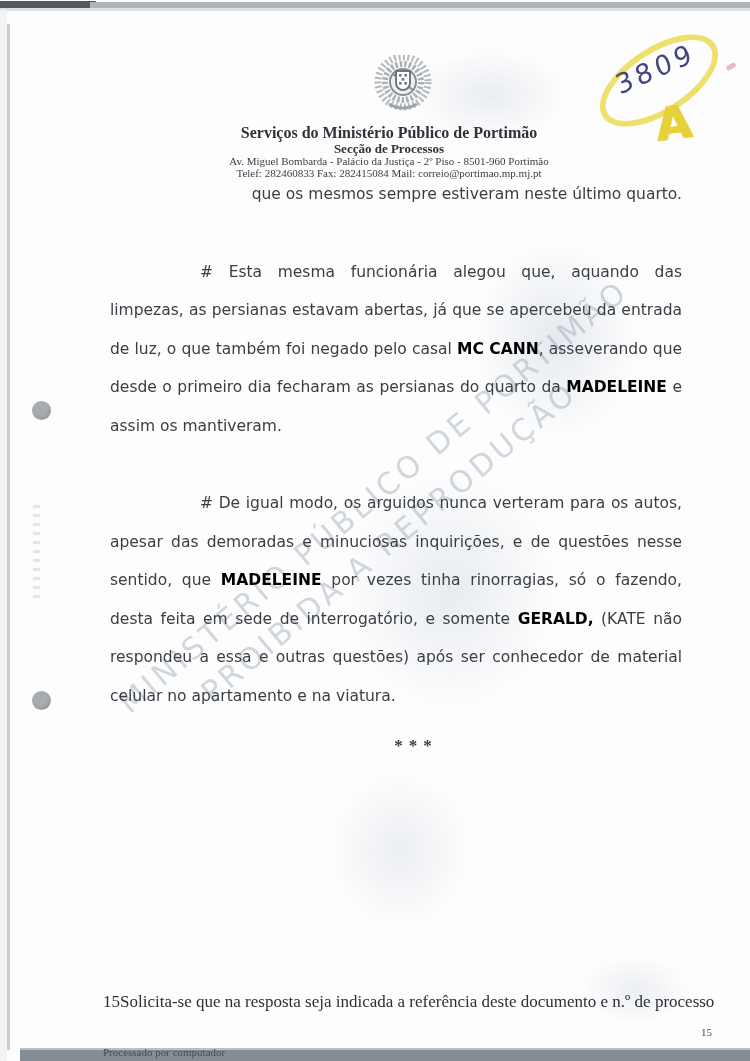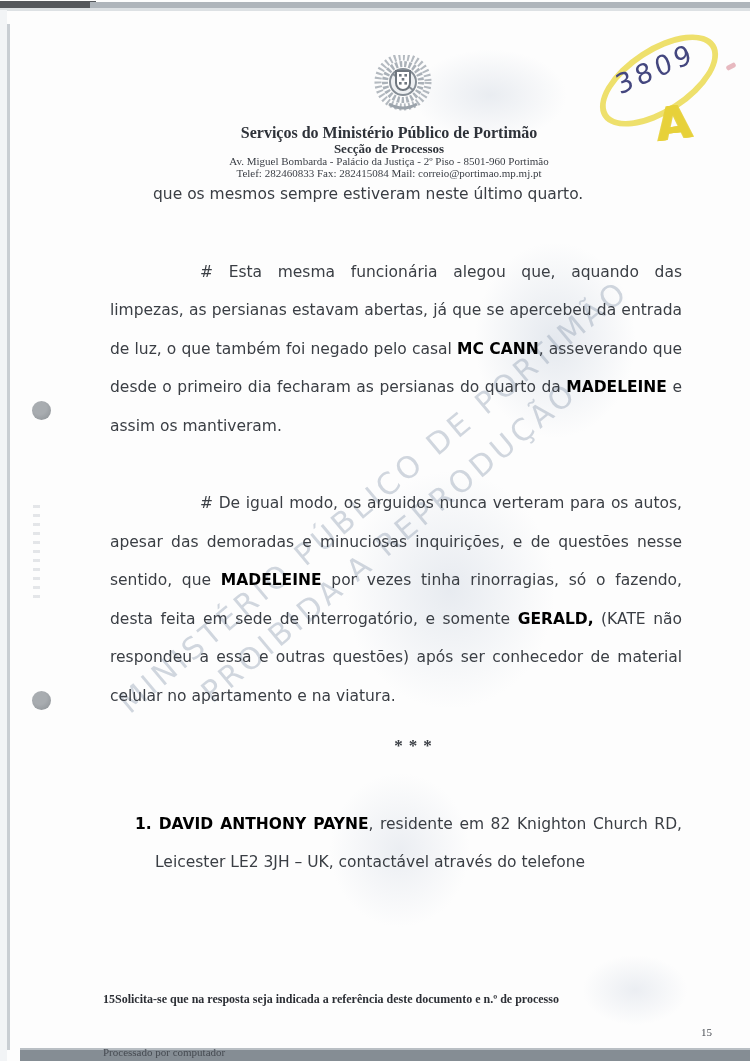--- a/index.html
+++ b/index.html
@@ -50,30 +50,30 @@
     text-shadow:1px 0 rgba(231,208,58,.9),-1px 0 rgba(231,208,58,.9);}
   
   .watermark{position:absolute;left:85px;top:470px;width:640px;height:150px;
     transform:rotate(-40deg);color:rgba(146,160,179,.42);white-space:nowrap;
     font-size:30px;letter-spacing:4px;z-index:1;}
   .wm2{margin-left:70px;margin-top:10px;}
   
   .bodytext{position:absolute;left:110px;top:175px;width:572px;z-index:2;
     font-size:15.5px;line-height:38.5px;color:#3a3e44;}
   .bodytext p{margin:39px 0 0 0;}
-  .cont{margin:0 !important;padding-left:43px;}
+  .cont{margin:0 !important;padding-left:43px;text-align:right;}
   .para{text-align:justify;text-indent:90px;}
   .sep{text-align:center;margin-top:12px !important;padding-left:40px;
     font-family:"Liberation Serif",serif;font-weight:bold;font-size:17px;letter-spacing:6px;}
   .group{text-align:justify;text-indent:43px;margin-top:2px !important;}
   .li{text-align:justify;padding-left:45px;text-indent:-20px;}
   .b{font-weight:bold;color:#000000;}
   
   .f-note{position:absolute;left:103px;top:992px;font-family:"Liberation Serif",serif;
-    font-weight:bold;font-size:12px;color:#2c2f35;}
+    font-weight:normal;font-size:17px;color:#2c2f35;}
   .f-proc{position:absolute;left:103px;top:1046px;font-family:"Liberation Serif",serif;
     font-size:11px;color:#454a51;}
   .f-page{position:absolute;left:701px;top:1026px;font-family:"Liberation Serif",serif;
     font-size:11px;color:#4a4e54;}
 </style>
 </head>
 <body>
 
 <div class="top-edge-dark"></div>
 <div class="top-edge-light"></div>
@@ -124,18 +124,17 @@
 
 <div class="stamp-ellipse"></div>
 <div class="stamp-num">3809</div>
 <div class="stamp-a">A</div>
 
 <div class="bodytext">
   <p class="cont">que os mesmos sempre estiveram neste último quarto.</p>
   <p class="para"><span># Esta mesma funcionária alegou que, aquando das limpezas, as persianas estavam abertas, já que se apercebeu da entrada de luz, o que também foi negado pelo casal </span><span class="b">MC CANN</span><span>, asseverando que desde o primeiro dia fecharam as persianas do quarto da </span><span class="b">MADELEINE</span><span> e assim os mantiveram.</span></p>
   <p class="para"><span># De igual modo, os arguidos nunca verteram para os autos, apesar das demoradas e minuciosas inquirições, e de questões nesse sentido, que </span><span class="b">MADELEINE</span><span> por vezes tinha rinorragias, só o fazendo, desta feita em sede de interrogatório, e somente </span><span class="b">GERALD,</span><span> (KATE não respondeu a essa e outras questões) após ser conhecedor de material celular no apartamento e na viatura.</span></p>
   <p class="sep">***</p>
-  <p class="li"><span class="b">1. DAVID ANTHONY PAYNE</span><span>, residente em 82 Knighton Church RD, Leicester LE2 3JH – UK, contactável através do telefone</span></p>
 </div>
 
 <div class="f-note">15Solicita-se que na resposta seja indicada a referência deste documento e n.º de processo</div>
 <div class="f-proc">Processado por computador</div>
 <div class="f-page">15</div>
 
 </body></html>

